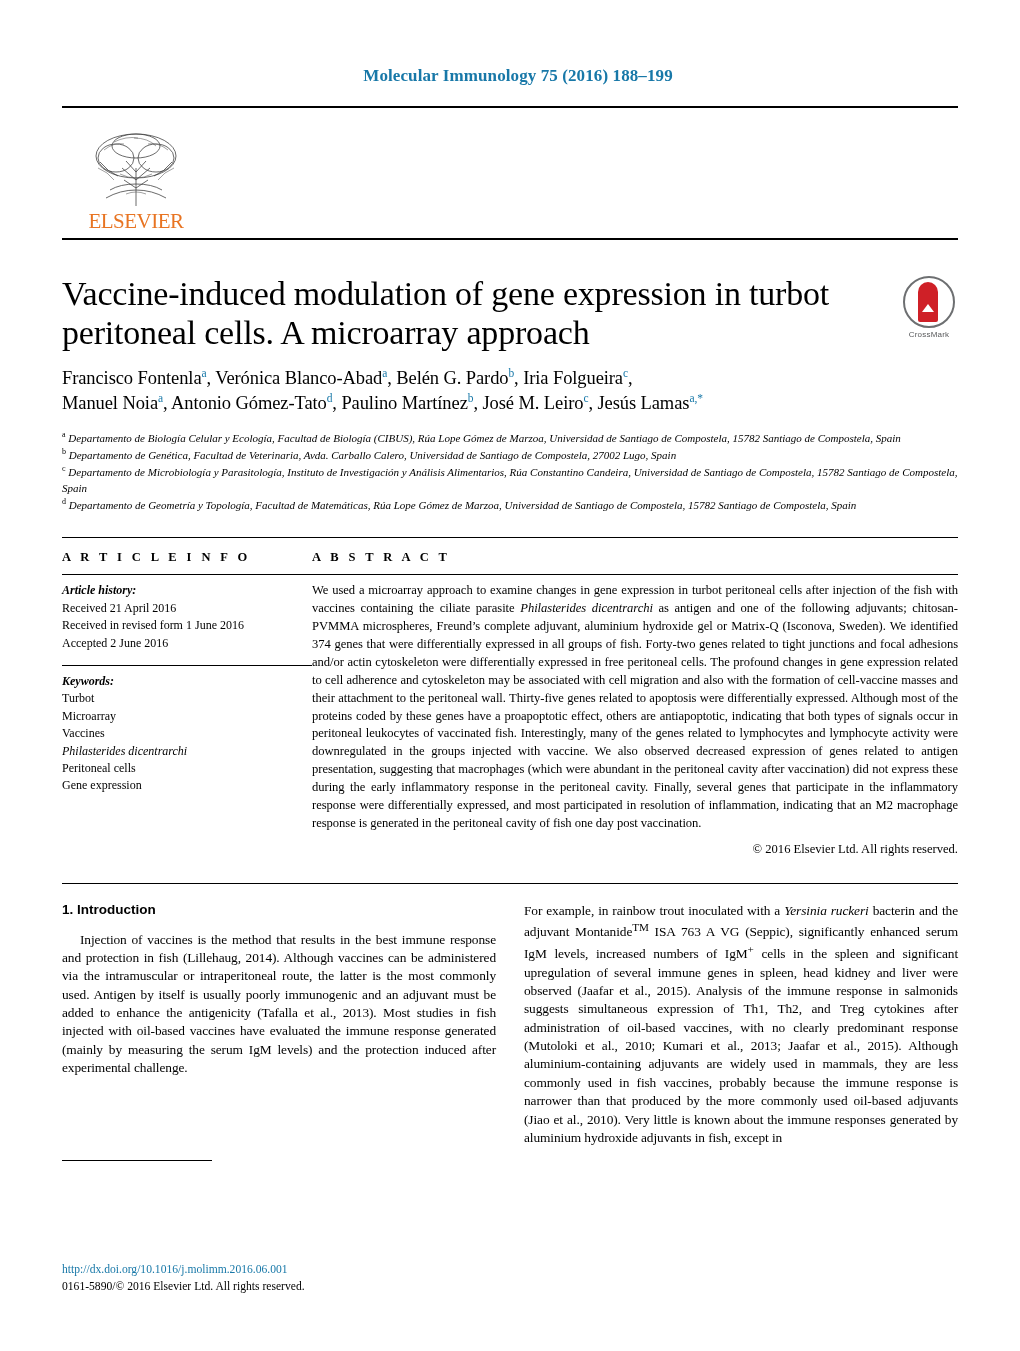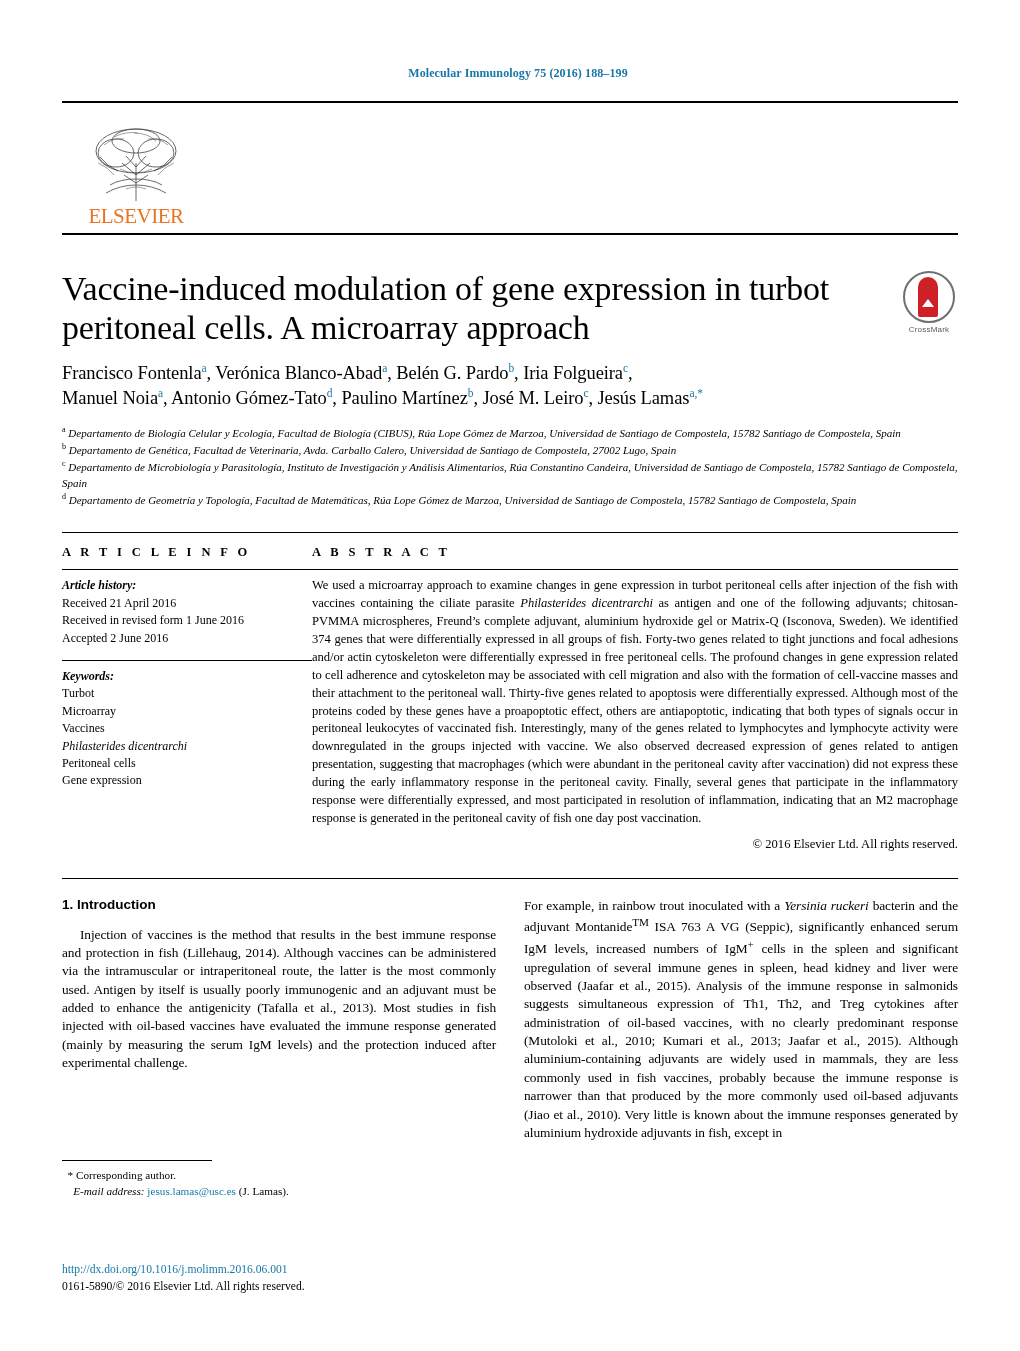--- a/index.html
+++ b/index.html
@@ -19,21 +19,21 @@
     position: relative;
     width: 1020px;
     height: 1351px;
     padding: 0;
   }
 
   
   .running-head {
     text-align: center;
     color: #1878a8;
-    font-size: 12px;
+    font-size: 17px;
     font-weight: bold;
     letter-spacing: 0.1px;
     padding-top: 66px;
     padding-left: 16px;
   }
 
   
   .masthead {
     margin: 20px 62px 0 62px;
     border-top: 2.5px solid #000;
@@ -395,24 +395,20 @@
       <p class="body"><span>Injection of vaccines is the method that results in the best immune response and protection in fish (</span><span class="cite">Lillehaug, 2014</span><span>). Although vaccines can be administered via the intramuscular or intraperitoneal route, the latter is the most commonly used. Antigen by itself is usually poorly immunogenic and an adjuvant must be added to enhance the antigenicity (</span><span class="cite">Tafalla et al., 2013</span><span>). Most studies in fish injected with oil-based vaccines have evaluated the immune response generated (mainly by measuring the serum IgM levels) and the protection induced after experimental challenge.</span></p>
     </div>
 
     <div class="col">
       <p class="body cont"><span>For example, in rainbow trout inoculated with a </span><i>Yersinia ruckeri</i><span> bacterin and the adjuvant Montanide</span><sup>TM</sup><span> ISA 763 A VG (Seppic), significantly enhanced serum IgM levels, increased numbers of IgM</span><sup>+</sup><span> cells in the spleen and significant upregulation of several immune genes in spleen, head kidney and liver were observed (</span><span class="cite">Jaafar et al., 2015</span><span>). Analysis of the immune response in salmonids suggests simultaneous expression of Th1, Th2, and Treg cytokines after administration of oil-based vaccines, with no clearly predominant response (</span><span class="cite">Mutoloki et al., 2010; Kumari et al., 2013; Jaafar et al., 2015</span><span>). Although aluminium-containing adjuvants are widely used in mammals, they are less commonly used in fish vaccines, probably because the immune response is narrower than that produced by the more commonly used oil-based adjuvants (</span><span class="cite">Jiao et al., 2010</span><span>). Very little is known about the immune responses generated by aluminium hydroxide adjuvants in fish, except in</span></p>
     </div>
   </div>
 
   <div class="footnote-area">
     <div class="foot-rule"></div>
-    <div class="footnote">
-      <div>&nbsp;&nbsp;<span>*</span> <span>Corresponding author.</span></div>
-      <div>&nbsp;&nbsp;&nbsp;&nbsp;<span class="lbl">E-mail address:</span> <span class="mail">jesus.lamas@usc.es</span> <span>(J. Lamas).</span></div>
-    </div>
   </div>
 
   <div class="doi-block">
     <div class="doi-link">http://dx.doi.org/10.1016/j.molimm.2016.06.001</div>
     <div>0161-5890/© 2016 Elsevier Ltd. All rights reserved.</div>
   </div>
 
 </div>
 
 </body></html>

